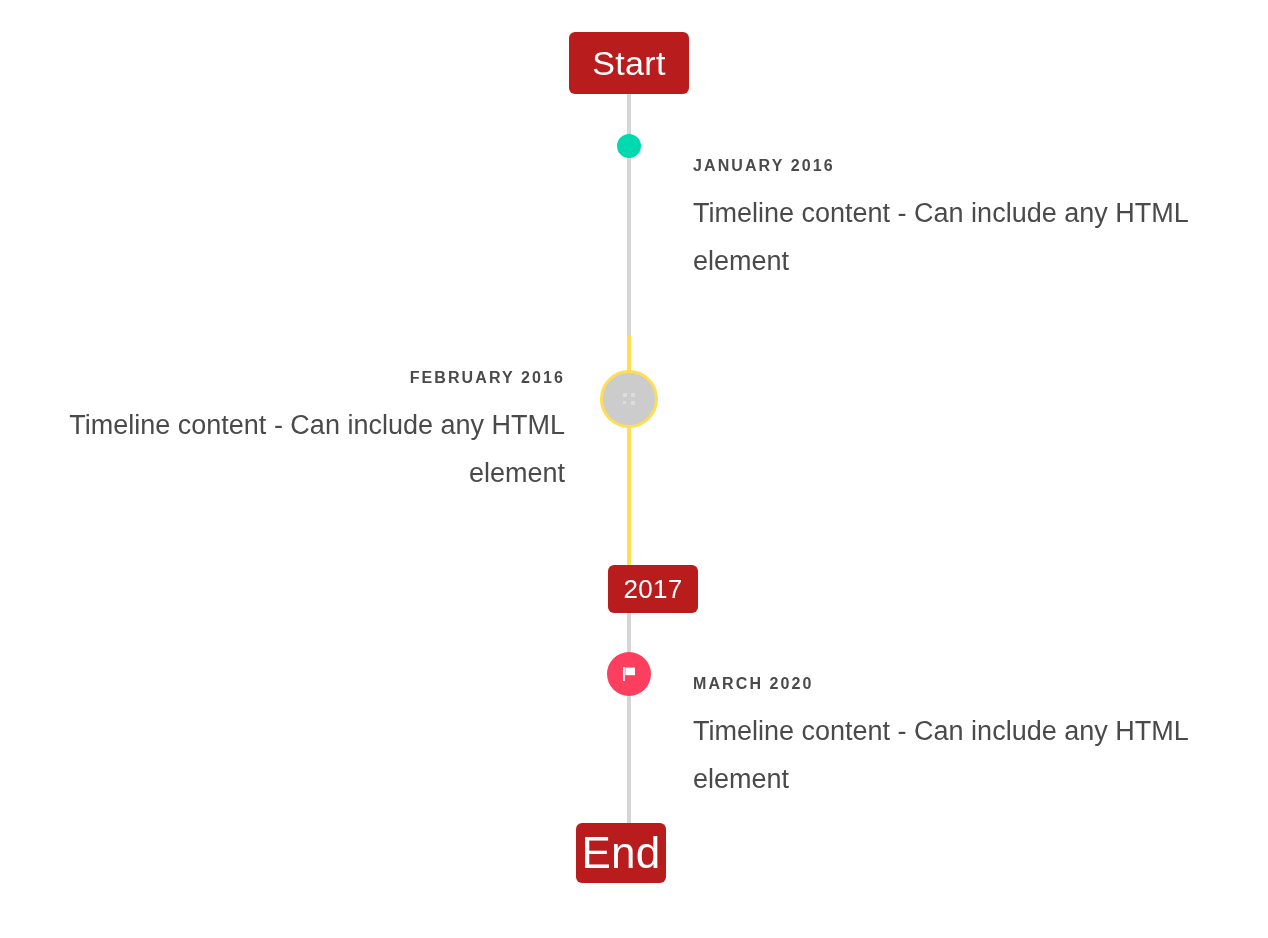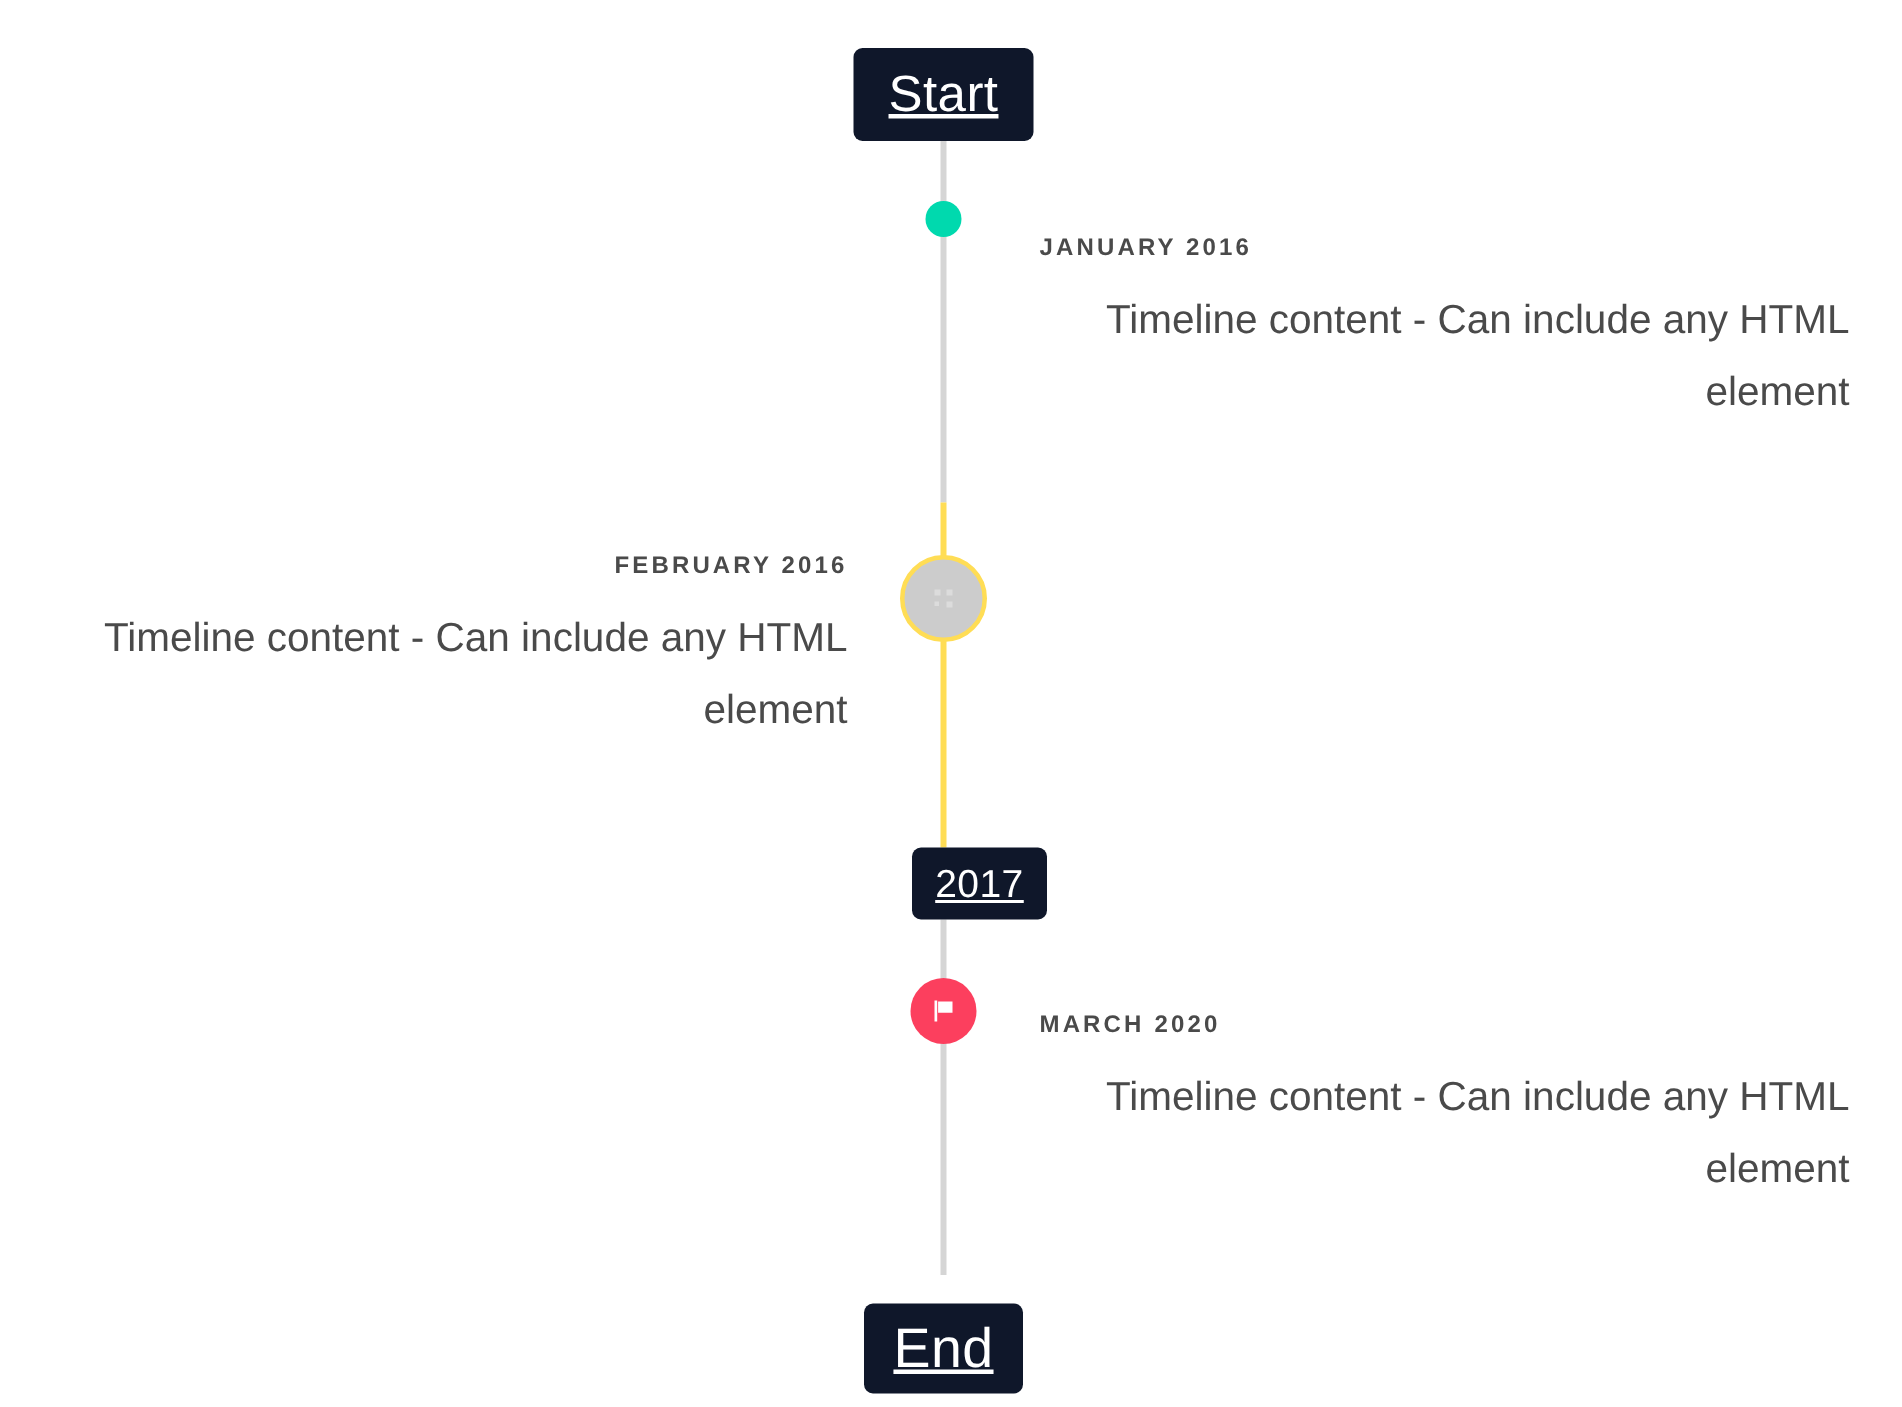--- a/index.html
+++ b/index.html
@@ -27,45 +27,44 @@
     width: 4px;
     background: #d5d5d5;
   }
   .axis-top    { top: 94px;  height: 241px; }
   .axis-yellow { top: 335px; height: 230px; background: #ffdd55; }
   .axis-bottom { top: 613px; height: 237px; background: #d5d5d5; }
 
   
   .badge {
     position: absolute;
-    background: #0f172a;
+    background: #b91c1c;
     color: #ffffff;
     border-radius: 6px;
     display: flex;
     align-items: center;
     justify-content: center;
     font-weight: 400;
     letter-spacing: 0.3px;
     user-select: none;
-    text-decoration: underline;
   }
   .badge-start {
     left: 569px; top: 32px;
     width: 120px; height: 62px;
     font-size: 34px;
   }
   .badge-mid {
     left: 608px; top: 565px;
     width: 90px; height: 48px;
     font-size: 26px;
   }
   .badge-end {
-    left: 576px; top: 869px;
-    width: 106px; height: 60px;
-    font-size: 37px;
+    left: 576px; top: 823px;
+    width: 90px; height: 60px;
+    font-size: 44px;
   }
 
   
   .marker {
     position: absolute;
     border-radius: 50%;
     box-sizing: border-box;
     display: flex;
     align-items: center;
     justify-content: center;
@@ -103,21 +102,20 @@
     color: #4a4a4a;
     margin: 0 0 14px 0;
     white-space: nowrap;
   }
   .entry-body {
     font-size: 27px;
     line-height: 48px;
     color: #4a4a4a;
     margin: 0;
     font-weight: 400;
-    text-align: right;
   }
 
   .entry-right { left: 693px; width: 540px; text-align: left; margin-top: 24px; }
   .entry-left  { left: 40px;  width: 525px; text-align: right; }
 
   .entry-jan   { top: 133px; }
   .entry-feb   { top: 369px; }
   .entry-mar   { top: 651px; }
 </style>
 </head>

